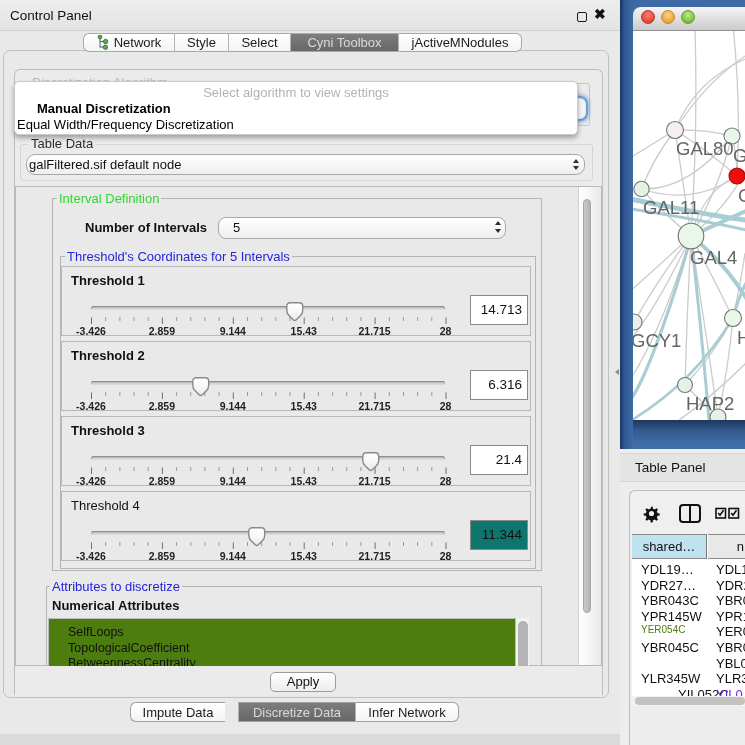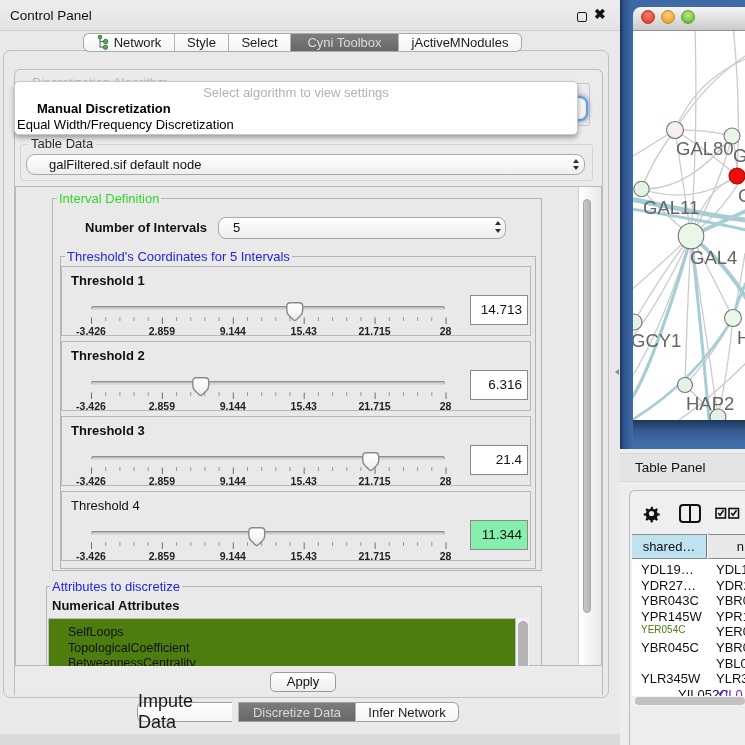--- a/index.html
+++ b/index.html
@@ -27,21 +27,21 @@
     </svg>Network</div>
 <div class="abs" style="top:33px;height:19px;border-top:1px solid #a9a9a9;border-bottom:1px solid #a9a9a9;left:174px;width:54px;border-left:1px solid #b3b3b3;background:linear-gradient(#ffffff,#f4f4f4);color:#1a1a1a;font-size:13px;display:flex;align-items:center;justify-content:center;">Style</div>
 <div class="abs" style="top:33px;height:19px;border-top:1px solid #a9a9a9;border-bottom:1px solid #a9a9a9;left:228px;width:62px;border-left:1px solid #b3b3b3;background:linear-gradient(#ffffff,#f4f4f4);color:#1a1a1a;font-size:13px;display:flex;align-items:center;justify-content:center;">Select</div>
 <div class="abs" style="top:33px;height:19px;border-top:1px solid #a9a9a9;border-bottom:1px solid #a9a9a9;left:290px;width:108px;border-left:1px solid #b3b3b3;background:linear-gradient(#7d7d7d,#676767);color:#dadada;font-size:13px;display:flex;align-items:center;justify-content:center;">Cyni Toolbox</div>
 <div class="abs" style="top:33px;height:19px;border-top:1px solid #a9a9a9;border-bottom:1px solid #a9a9a9;left:398px;width:124px;border-right:1px solid #a9a9a9;border-radius:0 6px 6px 0;border-left:1px solid #b3b3b3;background:linear-gradient(#ffffff,#f4f4f4);color:#1a1a1a;font-size:13px;display:flex;align-items:center;justify-content:center;">jActiveMNodules</div>
 <div class="abs" style="left:20px;top:83px;width:570px;height:43px;border:1px solid #c6c6c6;border-radius:3px;"></div>
 <div class="abs" style="left:29px;top:75px;background:#ebebeb;padding:0 3px;font-size:13px;color:#b9b9b9;">Discretization Algorithm</div>
 <div class="abs" style="left:548px;top:96px;width:40px;height:24.5px;border-radius:8px;background:#f4f4f4;border:2.8px solid #699fd4;box-shadow:0 0 3px 1.8px rgba(100,150,210,.5), inset 0 0 2px rgba(100,150,210,.4);"></div>
 <div class="abs" style="left:20px;top:144px;width:573px;height:37px;border:1px solid #d4d4d4;border-radius:3px;"></div>
 <div class="abs" style="left:28px;top:136px;background:#ebebeb;padding:0 3px;font-size:13px;color:#2b2b2b;">Table Data</div>
-<div class="abs" style="left:26px;top:154px;width:559px;height:21px;background:linear-gradient(#ffffff,#eeeeee);border:1px solid #a8a8a8;border-radius:9px;font-size:13px;color:#111;line-height:19px;padding-left:22px;">galFiltered.sif default node</div>
+<div class="abs" style="left:26px;top:154px;width:559px;height:21px;background:linear-gradient(#ffffff,#eeeeee);border:1px solid #a8a8a8;border-radius:9px;font-size:13px;color:#111;line-height:19px;padding-left:2px;">galFiltered.sif default node</div>
 <div class="abs" style="left:572.5px;top:159px;width:0;height:0;border-left:3.2px solid transparent;border-right:3.2px solid transparent;border-bottom:4.8px solid #2d2d2d;"></div>
 <div class="abs" style="left:572.5px;top:166px;width:0;height:0;border-left:3.2px solid transparent;border-right:3.2px solid transparent;border-top:4.8px solid #2d2d2d;"></div>
 <div class="abs" style="left:15px;top:186px;width:587px;height:480px;border:1px solid #b9b9b9;background:#e9e9e9;"></div>
 <div class="abs" style="left:578px;top:187px;width:23px;height:478px;background:linear-gradient(90deg,#ffffff,#f7f7f7 40%,#e8e8e8);border-left:1px solid #d0d0d0;"></div>
 <div class="abs" style="left:582.5px;top:199px;width:8px;height:414px;background:linear-gradient(90deg,#c9c9c9,#b4b4b4);border:1px solid #a6a6a6;border-radius:4.5px;"></div>
 <div class="abs" style="left:52px;top:198px;width:490px;height:373px;border:1px solid #b5b5b5;"></div>
 <div class="abs" style="left:57px;top:191px;background:#e9e9e9;padding:0 2px;font-size:13px;color:#30d830;">Interval Definition</div>
 <div class="abs" style="left:85px;top:220px;font-size:13px;font-weight:bold;color:#111;">Number of Intervals</div>
 <div class="abs" style="left:218px;top:216.5px;width:288px;height:22.5px;background:linear-gradient(#ffffff,#eeeeee);border:1px solid #a8a8a8;border-radius:8px;font-size:13px;color:#111;line-height:20px;padding-left:14px;">5</div>
 <div class="abs" style="left:494.5px;top:221px;width:0;height:0;border-left:3.2px solid transparent;border-right:3.2px solid transparent;border-bottom:4.8px solid #2d2d2d;"></div>
@@ -251,32 +251,32 @@
         <defs>
           <linearGradient id="thg4" x1="0" y1="0" x2="0" y2="1">
             <stop offset="0" stop-color="#ffffff"></stop>
             <stop offset="0.55" stop-color="#f6f6f6"></stop>
             <stop offset="1" stop-color="#e8e8e8"></stop>
           </linearGradient>
         </defs>
         <path d="M 4.2,0.8 L 13.3,0.8 Q 16.7,0.8 16.7,4.2 L 16.7,8.6 Q 16.7,11.6 14.4,13.8 L 10,18 Q 8.75,19.2 7.5,18 L 3.1,13.8 Q 0.8,11.6 0.8,8.6 L 0.8,4.2 Q 0.8,0.8 4.2,0.8 Z" fill="url(#thg4)" stroke="#898989" stroke-width="1.4"></path>
       </svg>
     </div>
-    <div class="abs" style="left:408px;top:28px;width:58px;height:30px;background:#86efac;border:1px solid #8a8a8a;font-size:13.5px;color:#111;line-height:28px;text-align:right;padding-right:5px;">11.344</div>
+    <div class="abs" style="left:408px;top:28px;width:58px;height:30px;background:#0f766e;border:1px solid #8a8a8a;font-size:13.5px;color:#111;line-height:28px;text-align:right;padding-right:5px;">11.344</div>
   </div>
 <div class="abs" style="left:46px;top:586px;width:496px;height:80px;border:1px solid #b5b5b5;border-bottom:none;"></div>
 <div class="abs" style="left:50px;top:579px;background:#e9e9e9;padding:0 2px;font-size:13px;color:#2424dd;">Attributes to discretize</div>
 <div class="abs" style="left:52px;top:598px;font-size:13px;font-weight:bold;color:#111;">Numerical Attributes</div>
 <div class="abs" style="left:48px;top:618px;width:468px;height:48px;background:#4d7c0f;border:1px solid #bbbbbb;border-bottom:none;overflow:hidden;">
 <div style="padding:6px 0 0 19px;font-size:12.5px;color:#111;line-height:15.7px;">SelfLoops<br>TopologicalCoefficient<br>BetweennessCentrality</div>
 </div>
 <div class="abs" style="left:516px;top:618px;width:13px;height:48px;background:#f2f2f2;"></div>
 <div class="abs" style="left:518px;top:621px;width:10px;height:45px;background:#b4b4b4;border-radius:5px 5px 0 0;"></div>
 <div class="abs" style="left:270px;top:672px;width:66px;height:20px;background:linear-gradient(#ffffff,#ededed);border:1px solid #9b9b9b;border-radius:5px;font-size:13px;color:#111;text-align:center;line-height:18px;">Apply</div>
-<div class="abs" style="top:702px;height:20px;border-top:1px solid #a0a0a0;border-bottom:1px solid #a0a0a0;left:137px;width:95px;border-left:1px solid #a0a0a0;border-radius:6px 0 0 6px;background:linear-gradient(#ffffff,#f4f4f4);color:#1a1a1a;font-size:18px;display:flex;align-items:center;justify-content:center;">Impute Data</div>
+<div class="abs" style="top:702px;height:20px;border-top:1px solid #a0a0a0;border-bottom:1px solid #a0a0a0;left:130px;width:95px;border-left:1px solid #a0a0a0;border-radius:6px 0 0 6px;background:linear-gradient(#ffffff,#f4f4f4);color:#1a1a1a;font-size:13px;display:flex;align-items:center;justify-content:center;">Impute Data</div>
 <div class="abs" style="top:702px;height:20px;border-top:1px solid #a0a0a0;border-bottom:1px solid #a0a0a0;left:238px;width:117px;border-left:1px solid #b3b3b3;background:linear-gradient(#7d7d7d,#676767);color:#dadada;font-size:13px;display:flex;align-items:center;justify-content:center;">Discretize Data</div>
 <div class="abs" style="top:702px;height:20px;border-top:1px solid #a0a0a0;border-bottom:1px solid #a0a0a0;left:355px;width:104px;border-right:1px solid #a0a0a0;border-radius:0 6px 6px 0;border-left:1px solid #b3b3b3;background:linear-gradient(#ffffff,#f4f4f4);color:#1a1a1a;font-size:13px;display:flex;align-items:center;justify-content:center;">Infer Network</div>
 <div class="abs" style="left:0;top:734px;width:620px;height:11px;background:#dadada;"></div>
 <div class="abs" style="left:614.5px;top:369px;width:0;height:0;border-top:3px solid transparent;border-bottom:3px solid transparent;border-right:4px solid #8a8a8a;"></div>
 <div class="abs" style="left:14px;top:81px;width:564px;height:54px;background:#ffffff;border:1px solid #c9c9c9;border-radius:5px;box-shadow:0 3px 5px rgba(0,0,0,0.32);"></div>
 <div class="abs" style="left:14px;top:85px;width:564px;text-align:center;font-size:13px;color:#b2b2b2;">Select algorithm to view settings</div>
 <div class="abs" style="left:17px;top:101px;font-size:13px;font-weight:bold;color:#000;padding-left:20px;">Manual Discretization</div>
 <div class="abs" style="left:17px;top:117px;font-size:13px;color:#000;">Equal Width/Frequency Discretization</div>
 <div class="abs" style="left:620px;top:0;width:125px;height:449px;background:linear-gradient(90deg,#17345c 0px,#2d5590 4px,#3d69a5 12px,#3e6ba6);"></div>
 <div class="abs" style="left:633px;top:420px;width:112px;height:29px;background:linear-gradient(#1b3758,#35598c 35%,#3e6ba6 75%,#4270ab);"></div>

